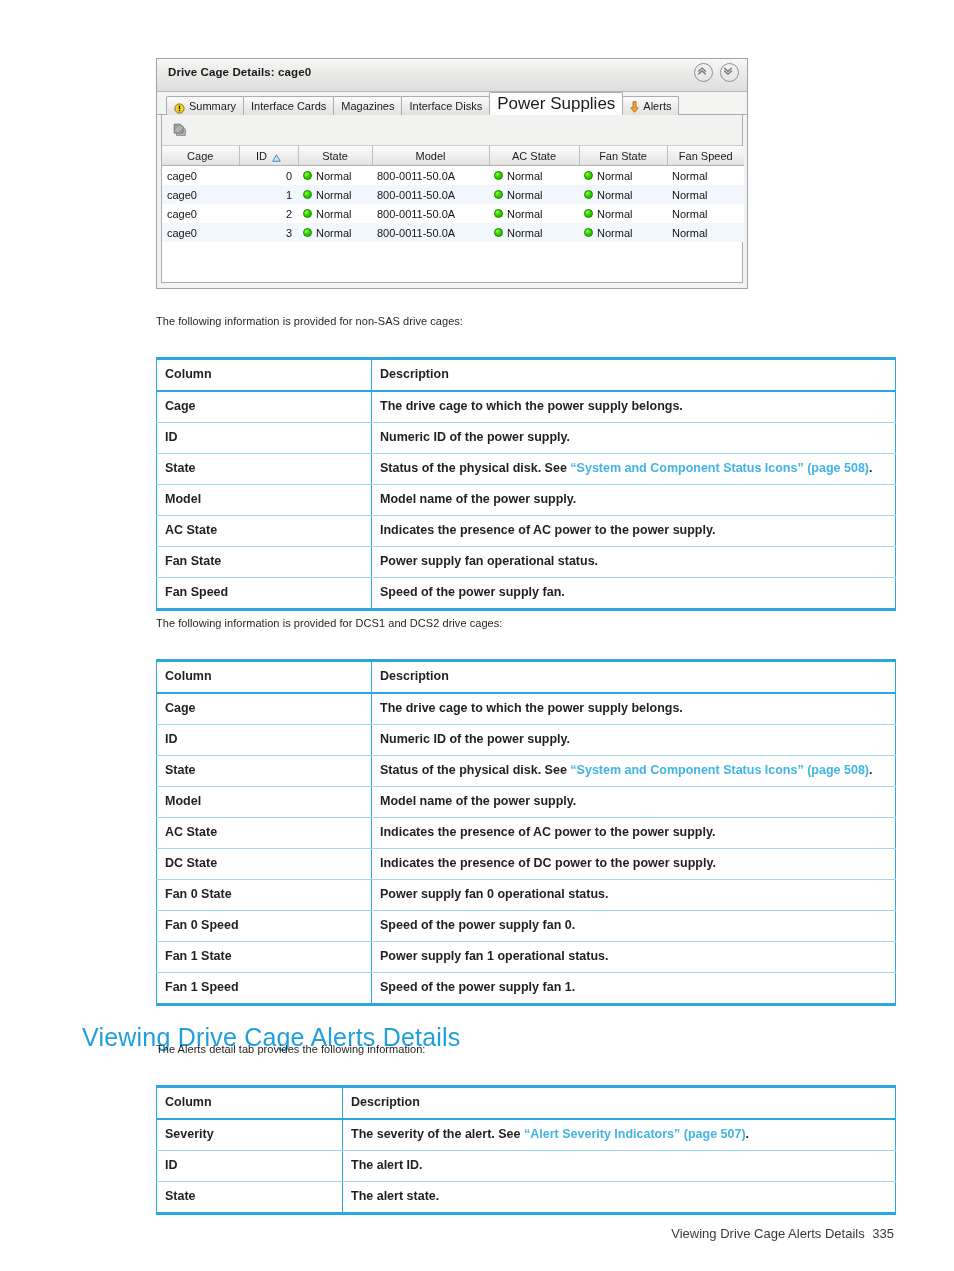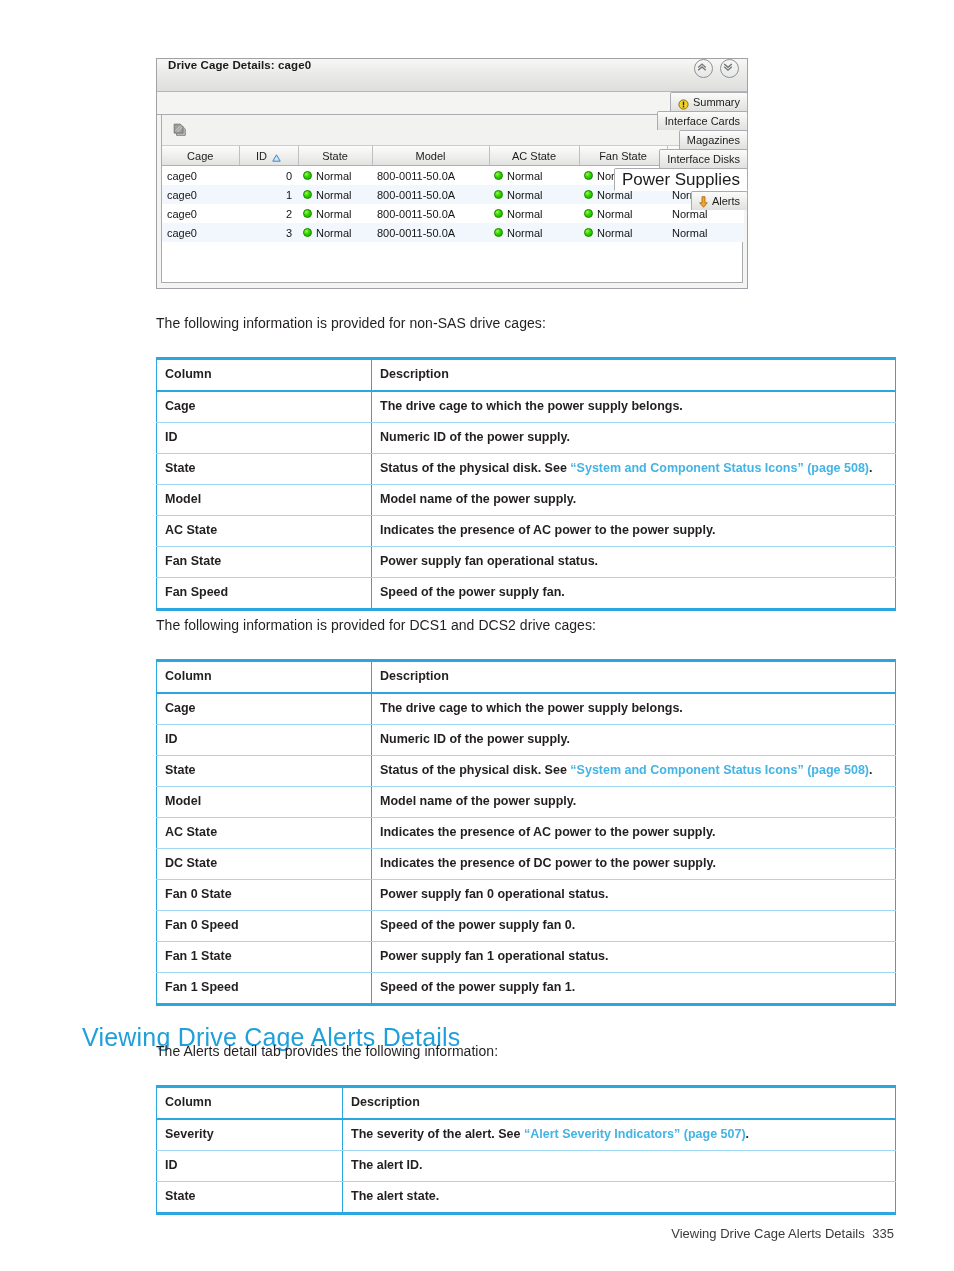--- a/index.html
+++ b/index.html
@@ -25,20 +25,21 @@
     height: 231px;
     background: #f4f4f3;
     border: 1px solid #9fa3a7;
     box-sizing: border-box;
   }
   .fig-titlebar {
     height: 33px;
     background: linear-gradient(to bottom, #f7f7f6 0%, #e9e9e7 50%, #dededc 100%);
     border-bottom: 1px solid #b4b7ba;
     display: flex;
+    align-items: center;
     padding: 0 8px 6px 11px;
     box-sizing: border-box;
   }
   .fig-title {
     font-size: 11.5px;
     font-weight: bold;
     color: #1a1a1a;
     letter-spacing: .1px;
     flex: 1;
   }
@@ -54,21 +55,20 @@
   }
   .chev-btn svg { position: absolute; left: 2px; top: 2px; }
 
   .fig-tabrow {
     height: 23px;
     display: flex;
     align-items: flex-end;
     padding-left: 9px;
     position: relative;
     background: #f4f4f3;
-    flex-direction: column;
   }
   .fig-tabrow::after {
     content: "";
     position: absolute;
     left: 0; right: 0; bottom: 0;
     height: 1px;
     background: #a9adb1;
   }
   .tab {
     height: 19px;
@@ -162,21 +162,21 @@
     background: radial-gradient(circle at 33% 30%, #9dfb4c 0%, #34d400 42%, #12a600 100%);
     border: 1px solid #1b8c00;
     box-sizing: border-box;
     flex: none;
   }
 
   
   .para {
     position: absolute;
     left: 156px;
-    font-size: 14px;
+    font-size: 11px;
     color: #231f20;
     letter-spacing: .05px;
     white-space: nowrap;
   }
 
   
   .doctable {
     position: absolute;
     border-collapse: collapse;
     table-layout: fixed;

